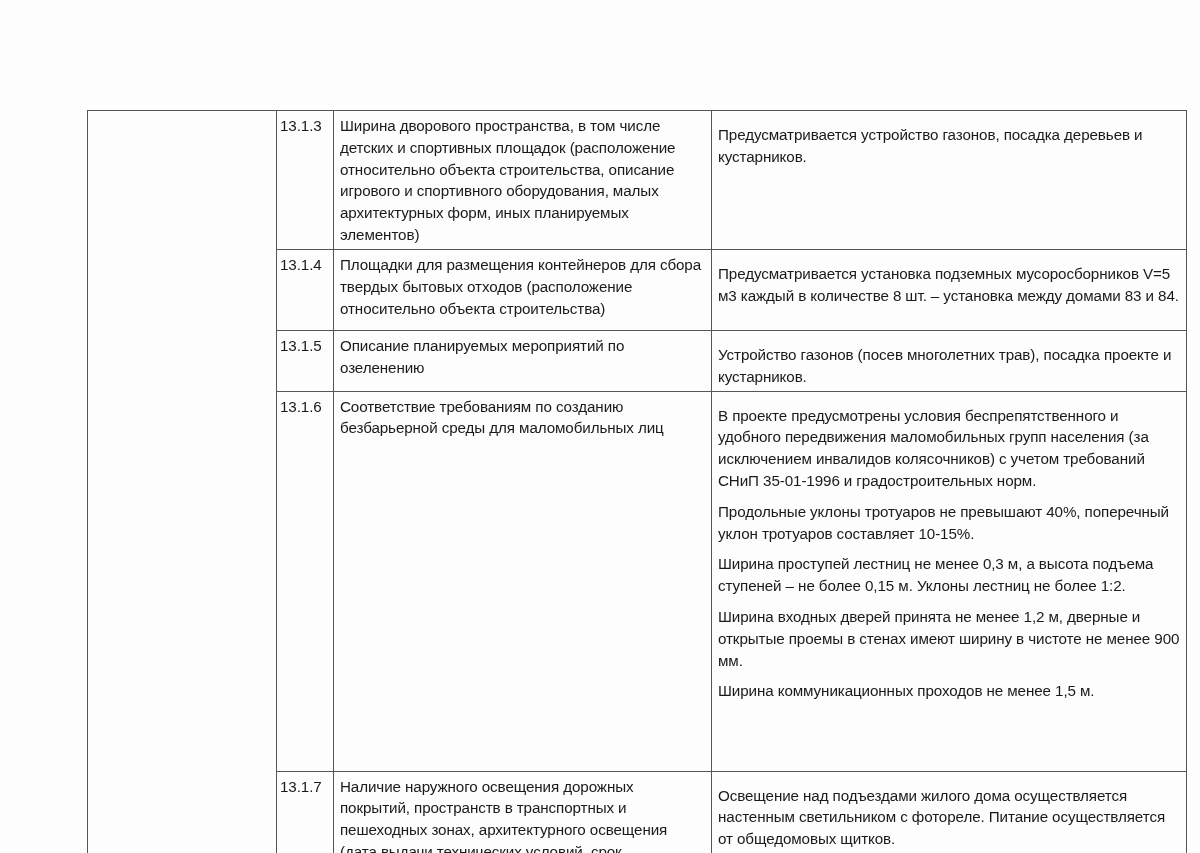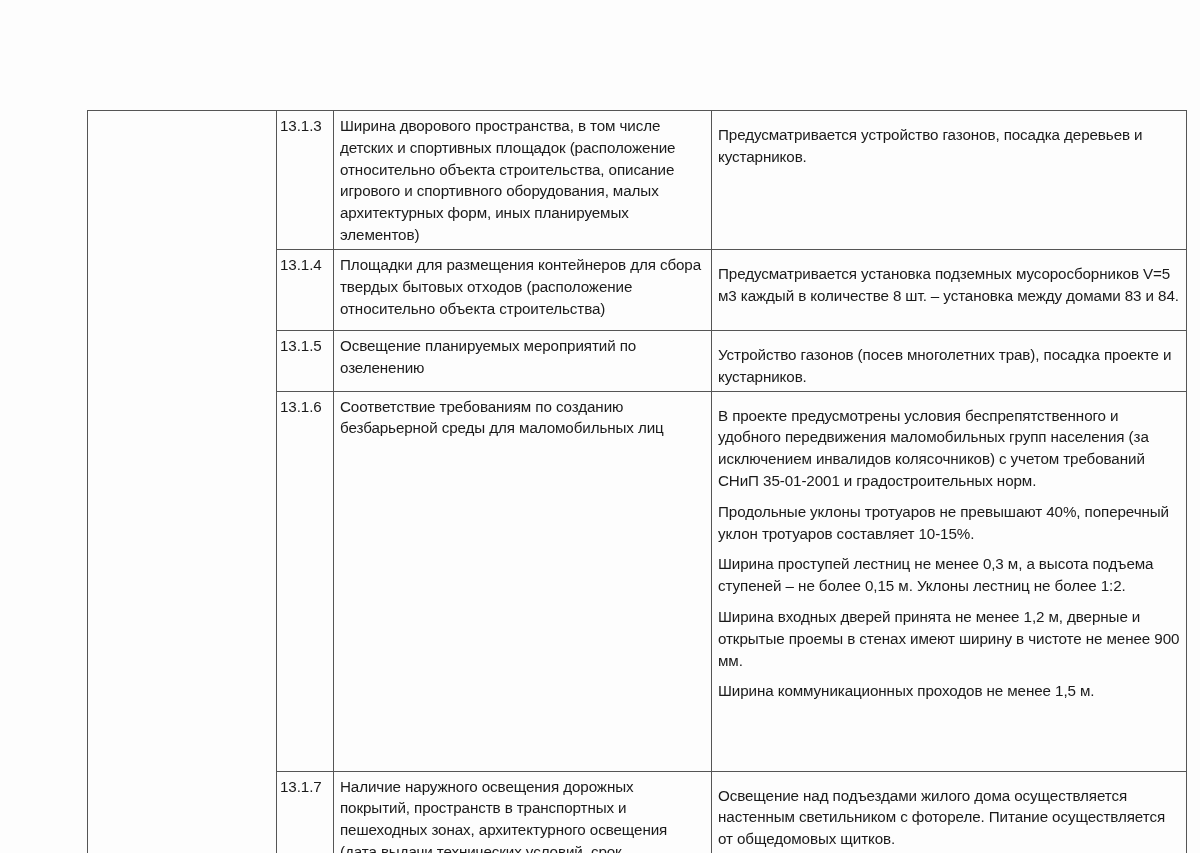--- a/index.html
+++ b/index.html
@@ -56,30 +56,30 @@
     </tr>
     <tr style="height:81px">
       <td class="num">13.1.4</td>
       <td>Площадки для размещения контейнеров для сбора твердых бытовых отходов (расположение относительно объекта строительства)</td>
       <td>
         <span class="desc-line">Предусматривается установка подземных мусоросборников V=5 м3 каждый в количестве 8 шт. – установка между домами 83 и 84.</span>
       </td>
     </tr>
     <tr style="height:58px">
       <td class="num">13.1.5</td>
-      <td>Освещение планируемых мероприятий по озеленению</td>
+      <td>Описание планируемых мероприятий по озеленению</td>
       <td>
         <span class="desc-line">Устройство газонов (посев многолетних трав), посадка проекте и кустарников.</span>
       </td>
     </tr>
     <tr style="height:380px">
       <td class="num">13.1.6</td>
       <td>Соответствие требованиям по созданию безбарьерной среды для маломобильных лиц</td>
       <td>
-        <span class="desc-line">В проекте предусмотрены условия беспрепятственного и удобного передвижения маломобильных групп населения (за исключением инвалидов колясочников) с учетом требований СНиП 35-01-2001 и градостроительных норм.</span>
+        <span class="desc-line">В проекте предусмотрены условия беспрепятственного и удобного передвижения маломобильных групп населения (за исключением инвалидов колясочников) с учетом требований СНиП 35-01-1996 и градостроительных норм.</span>
         <span class="desc-line">Продольные уклоны тротуаров не превышают 40%, поперечный уклон тротуаров составляет 10-15%.</span>
         <span class="desc-line">Ширина проступей лестниц не менее 0,3 м, а высота подъема ступеней – не более 0,15 м. Уклоны лестниц не более 1:2.</span>
         <span class="desc-line">Ширина входных дверей принята не менее 1,2 м, дверные и открытые проемы в стенах имеют ширину в чистоте не менее 900 мм.</span>
         <span class="desc-line">Ширина коммуникационных проходов не менее 1,5 м.</span>
       </td>
     </tr>
     <tr style="height:100px">
       <td class="num">13.1.7</td>
       <td>Наличие наружного освещения дорожных покрытий, пространств в транспортных и пешеходных зонах, архитектурного освещения (дата выдачи технических условий, срок</td>
       <td>

